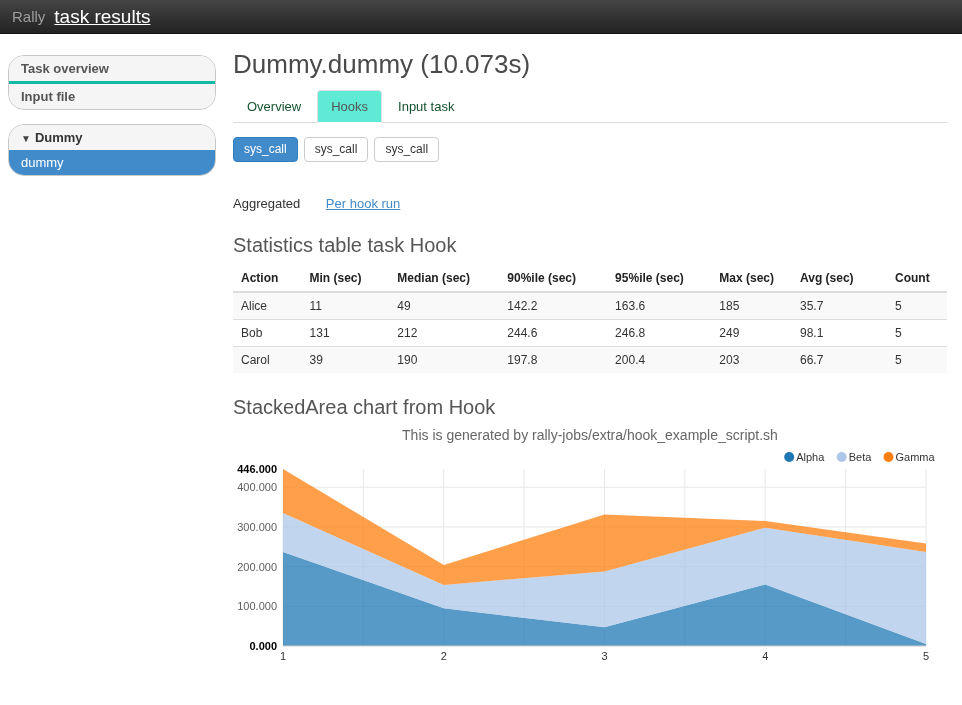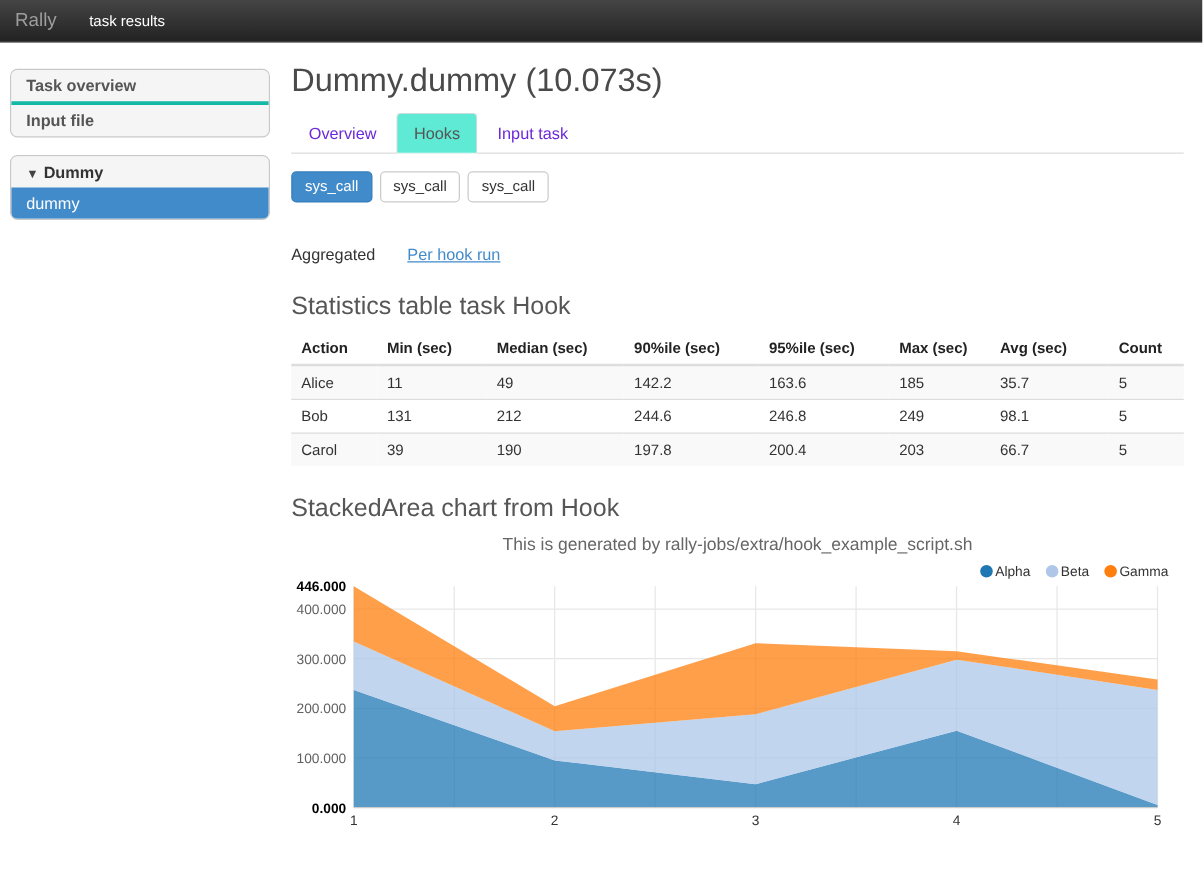--- a/index.html
+++ b/index.html
@@ -2,39 +2,39 @@
 <html><head>
 <meta charset="utf-8">
 <title>Rally task results</title>
 <style>
   * { box-sizing: border-box; }
   html,body { margin:0; padding:0; background:#fff; }
   body { font-family:"Liberation Sans", sans-serif; font-size:13px; color:#333; width:962px; height:705px; overflow:hidden; position:relative; }
 
   
   .navbar { height:34px; background:linear-gradient(#454545,#222); border-bottom:1px solid #121212; display:flex; align-items:center; padding:0 12px; }
-  .navbar .brand { color:#9d9d9d; font-size:15px; margin-right:26px; }
-  .navbar .nav-title { color:#fff; font-size:12px; }
+  .navbar .brand { color:#9d9d9d; font-size:15px; margin-right:9px; }
+  .navbar .nav-title { color:#fff; font-size:19px;text-decoration:underline; }
 
   
   .sidebar { position:absolute; left:8px; top:55px; width:208px; }
-  .nav-group { border:1px solid #c8c8c8; border-radius:6px; margin-bottom:14px; overflow:hidden; background:#f5f5f5; }
+  .nav-group { border:1px solid #c8c8c8; border-radius:16px; margin-bottom:14px; overflow:hidden; background:#f5f5f5; }
   .side-item { padding:5px 12px; font-weight:bold; color:#555; border-top:3px solid #14b8a6; cursor:pointer; background:#f5f5f5; }
   .side-item:first-child { border-top:none; }
   .side-item.group-header { color:#333; }
   .side-item.group-header .tri { font-size:10px; margin-right:4px; color:#444; }
   .side-item.active { background:#428bca; color:#fff; font-weight:normal; border-top-color:#428bca; }
 
   
   .main { margin-left:233px; margin-right:15px; }
   h1.page-title { font-size:26px; font-weight:normal; color:#4a4a4a; margin:15px 0 10px; letter-spacing:0; }
 
   ul.tabs { list-style:none; margin:0; padding:0; border-bottom:1px solid #ddd; }
   ul.tabs li { display:inline-block; margin-bottom:-1px; margin-right:2px; }
-  ul.tabs a { display:inline-block; padding:8px 13px; color:#6d28d9; text-decoration:none; font-size:13px; border:1px solid transparent; border-radius:4px 4px 0 0; cursor:pointer; }
+  ul.tabs a { display:inline-block; padding:8px 13px; color:#14532d; text-decoration:none; font-size:13px; border:1px solid transparent; border-radius:4px 4px 0 0; cursor:pointer; }
   ul.tabs li.active a { color:#555; background:#5eead4; border-color:#ddd #ddd #fff; cursor:default; }
 
   .hook-buttons { margin:14px 0 12px; }
   .btn { display:inline-block; font-size:12px; line-height:1.4; padding:3px 10px; border-radius:4px; border:1px solid #ccc; background:#fff; color:#333; margin-right:6px; cursor:pointer; }
   .btn.active { background:#428bca; border-color:#357ebd; color:#fff; }
 
   table.tbl { width:100%; border-collapse:collapse; font-size:12px; margin-top:4px; }
   table.tbl th { text-align:left; font-weight:bold; color:#222; padding:6px 8px; border-bottom:2px solid #ddd; }
   table.tbl td { padding:6px 8px; border-top:1px solid #ddd; color:#333; }
   table.tbl tbody tr.odd { background:#f9f9f9; }

